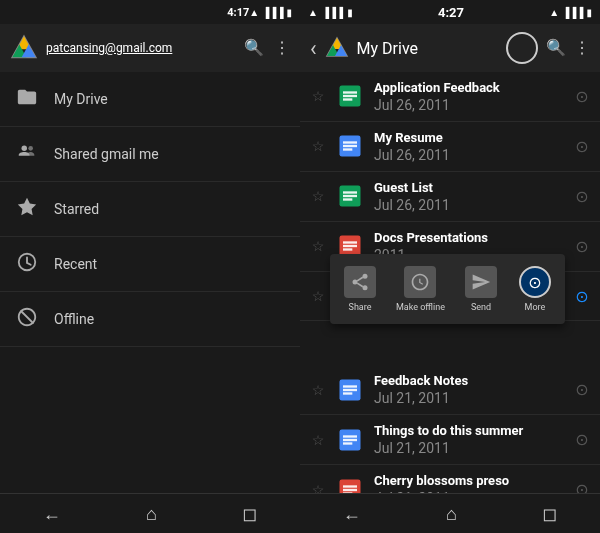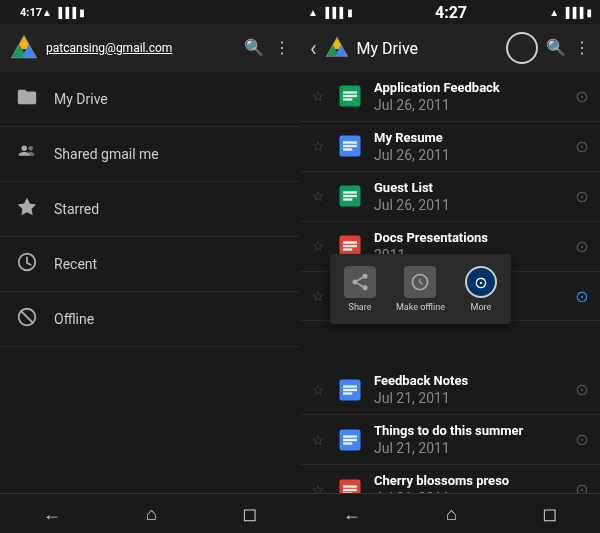--- a/index.html
+++ b/index.html
@@ -19,22 +19,22 @@
       background: #1a1a1a;
       display: flex;
       flex-direction: column;
     }
 
     .status-bar-left {
       height: 24px;
       background: #1a1a1a;
       display: flex;
       align-items: center;
-      justify-content: flex-start;
-      padding: 0 20px;
+      justify-content: flex-end;
+      padding: 0 8px;
     }
 
     .status-bar-left .time {
       color: #fff;
       font-size: 11px;
       font-weight: bold;
     }
 
     .status-icons-left {
       display: flex;
@@ -131,21 +131,21 @@
       height: 24px;
       background: #1a1a1a;
       display: flex;
       align-items: center;
       justify-content: space-between;
       padding: 0 8px;
     }
 
     .status-bar-right .time {
       color: #fff;
-      font-size: 16px;
+      font-size: 13px;
       font-weight: bold;
     }
 
     .status-icons-right {
       display: flex;
       align-items: center;
       gap: 3px;
     }
 
     .header-right {
@@ -507,20 +507,28 @@
         <div class="context-menu-item">
           <div class="context-icon">
             <svg width="20" height="20" viewBox="0 0 24 24">
                 <path d="M12 2C6.5 2 2 6.5 2 12s4.5 10 10 10 10-4.5 10-10S17.5 2 12 2zm0 2c4.4 0 8 3.6 8 8s-3.6 8-8 8-8-3.6-8-8 3.6-8 8-8z" fill="#aaa"></path>
                 <path d="M11 8v5l4 2.4.7-1.2-3.2-1.9V8z" fill="#aaa"></path>
               </svg>
           </div>
           <span class="context-label">Make offline</span>
         </div>
         <div class="context-menu-item">
+          <div class="context-icon">
+            <svg width="20" height="20" viewBox="0 0 24 24">
+                <path d="M2 21l21-9L2 3v7l15 2-15 2z" fill="#aaa"></path>
+              </svg>
+          </div>
+          <span class="context-label">Send</span>
+        </div>
+        <div class="context-menu-item">
           <div class="context-icon more-icon" style="background:#003366;border-radius:50%;border:2px solid #ccc;">
             <span style="color:#fff;font-size:16px;">⊙</span>
           </div>
           <span class="context-label">More</span>
         </div>
       </div>
     </div>
 
     <div class="file-item" style="margin-top:44px;">
       <span class="star-icon">☆</span>

